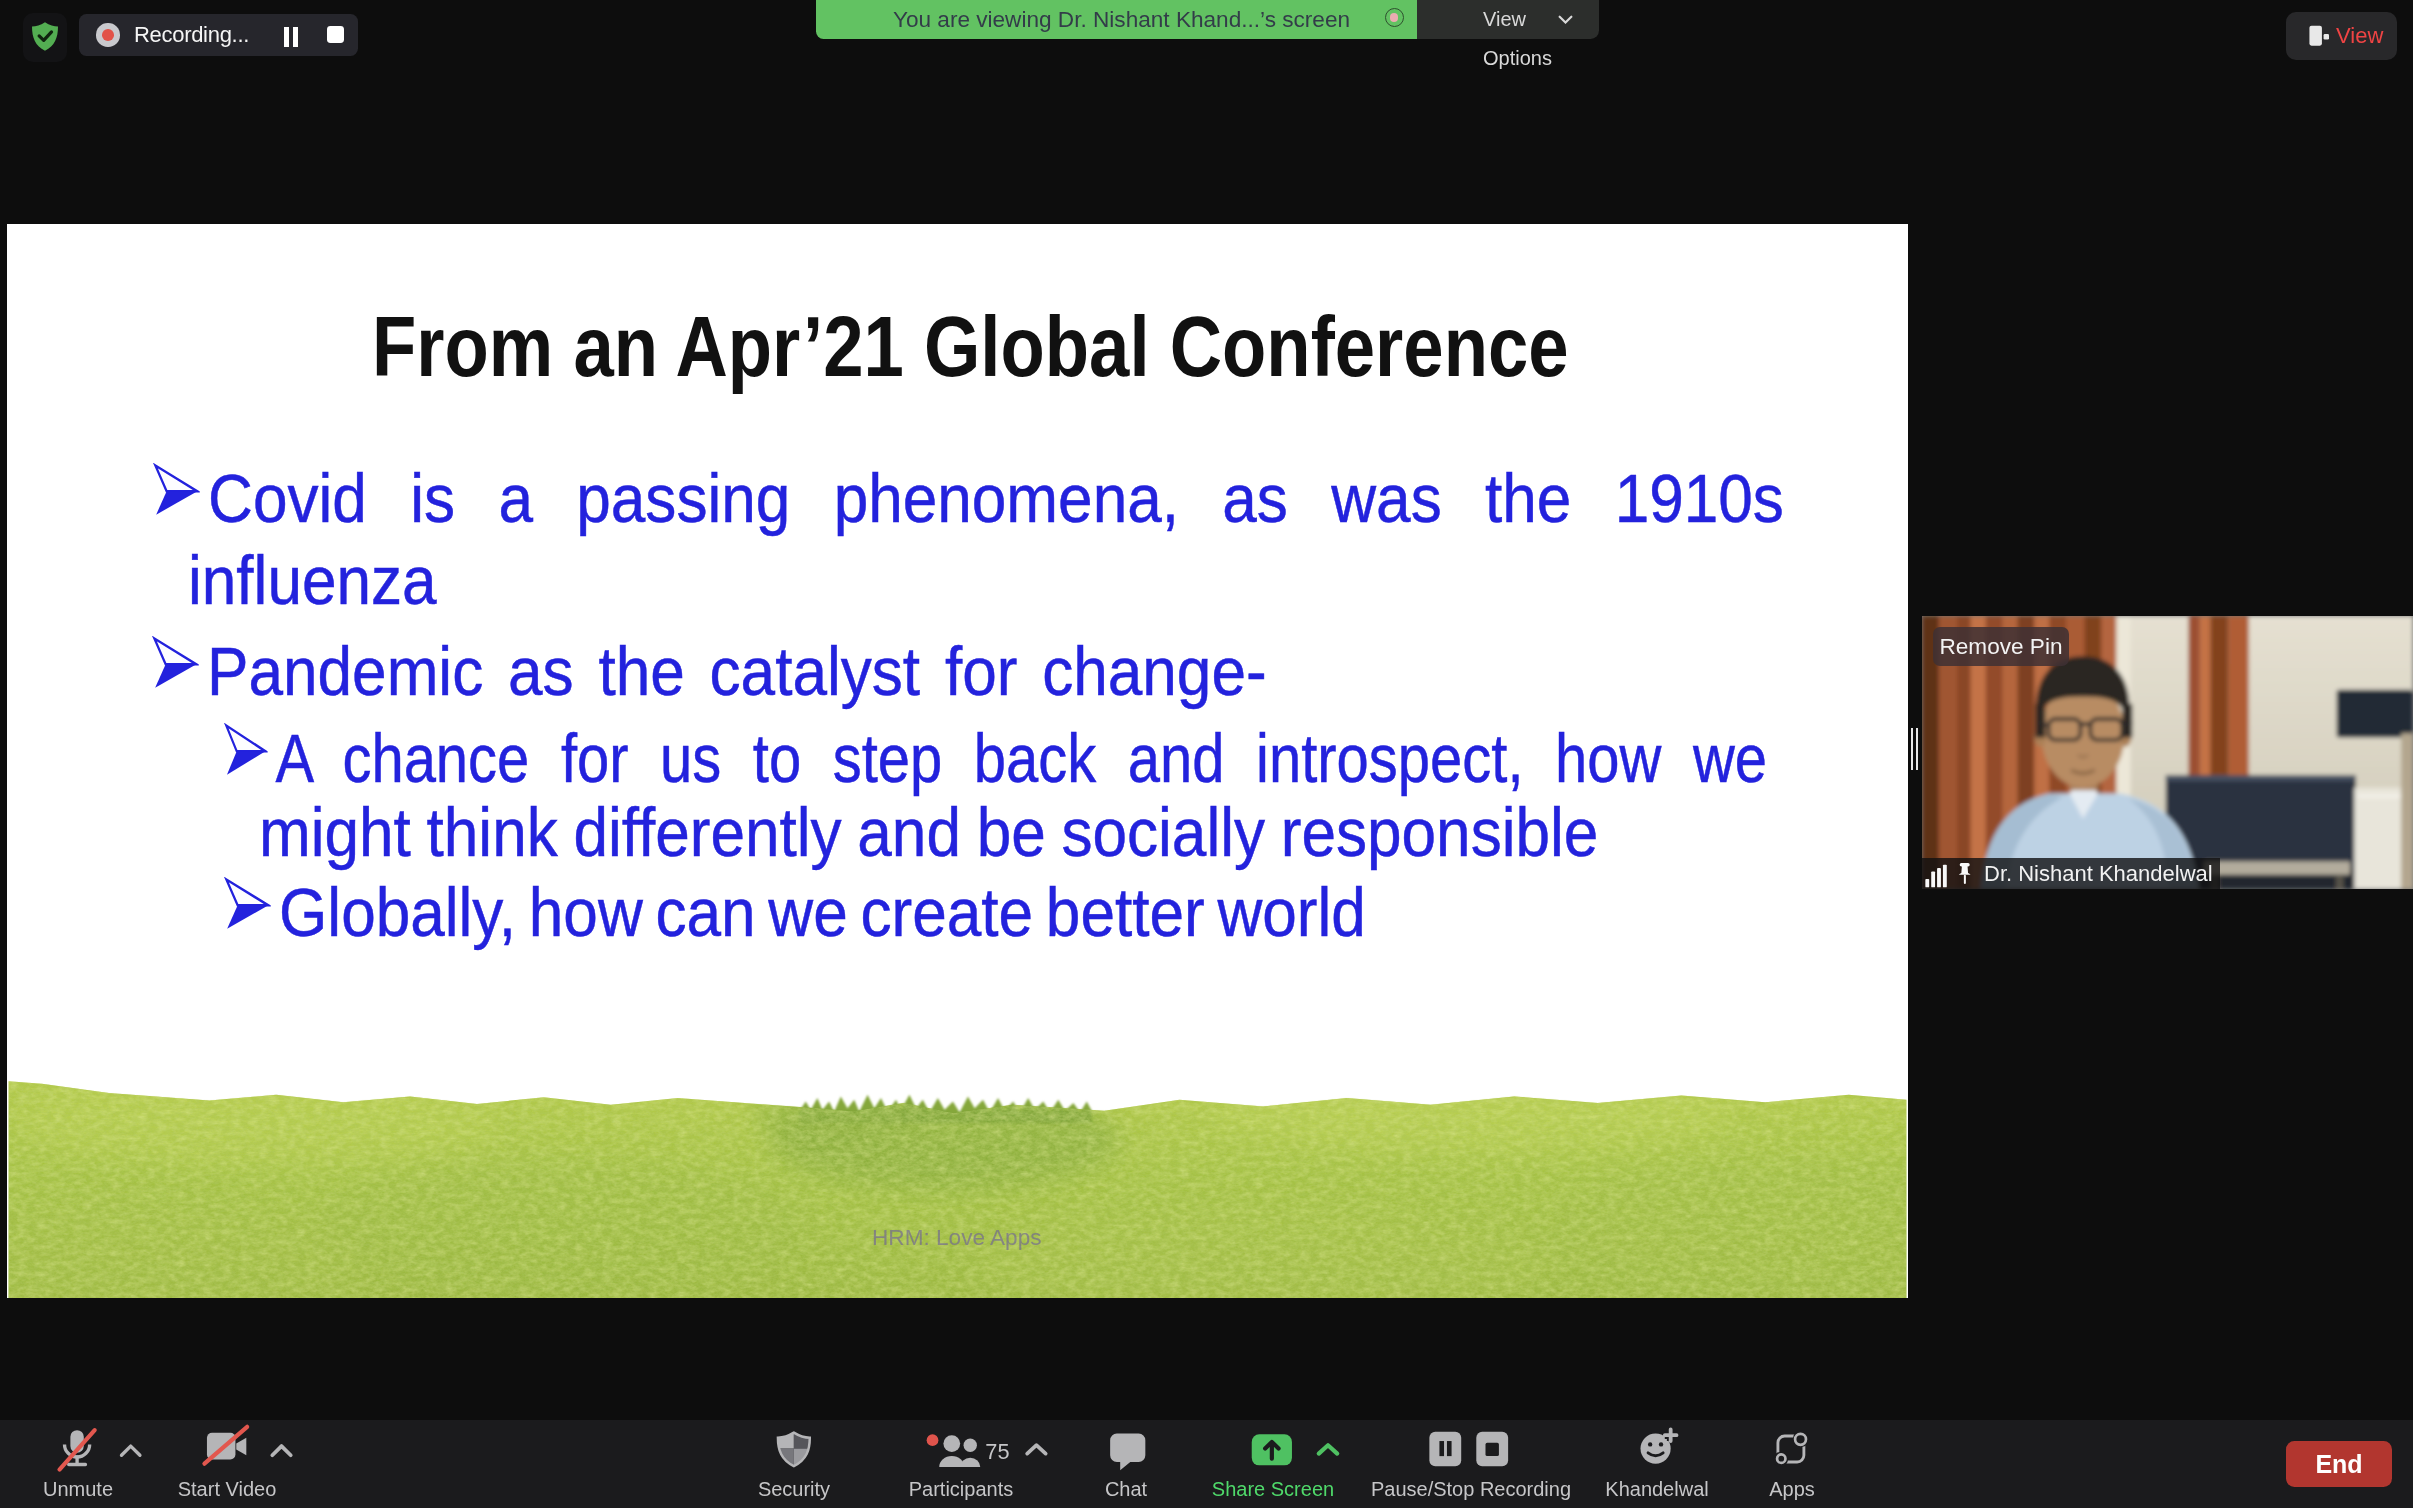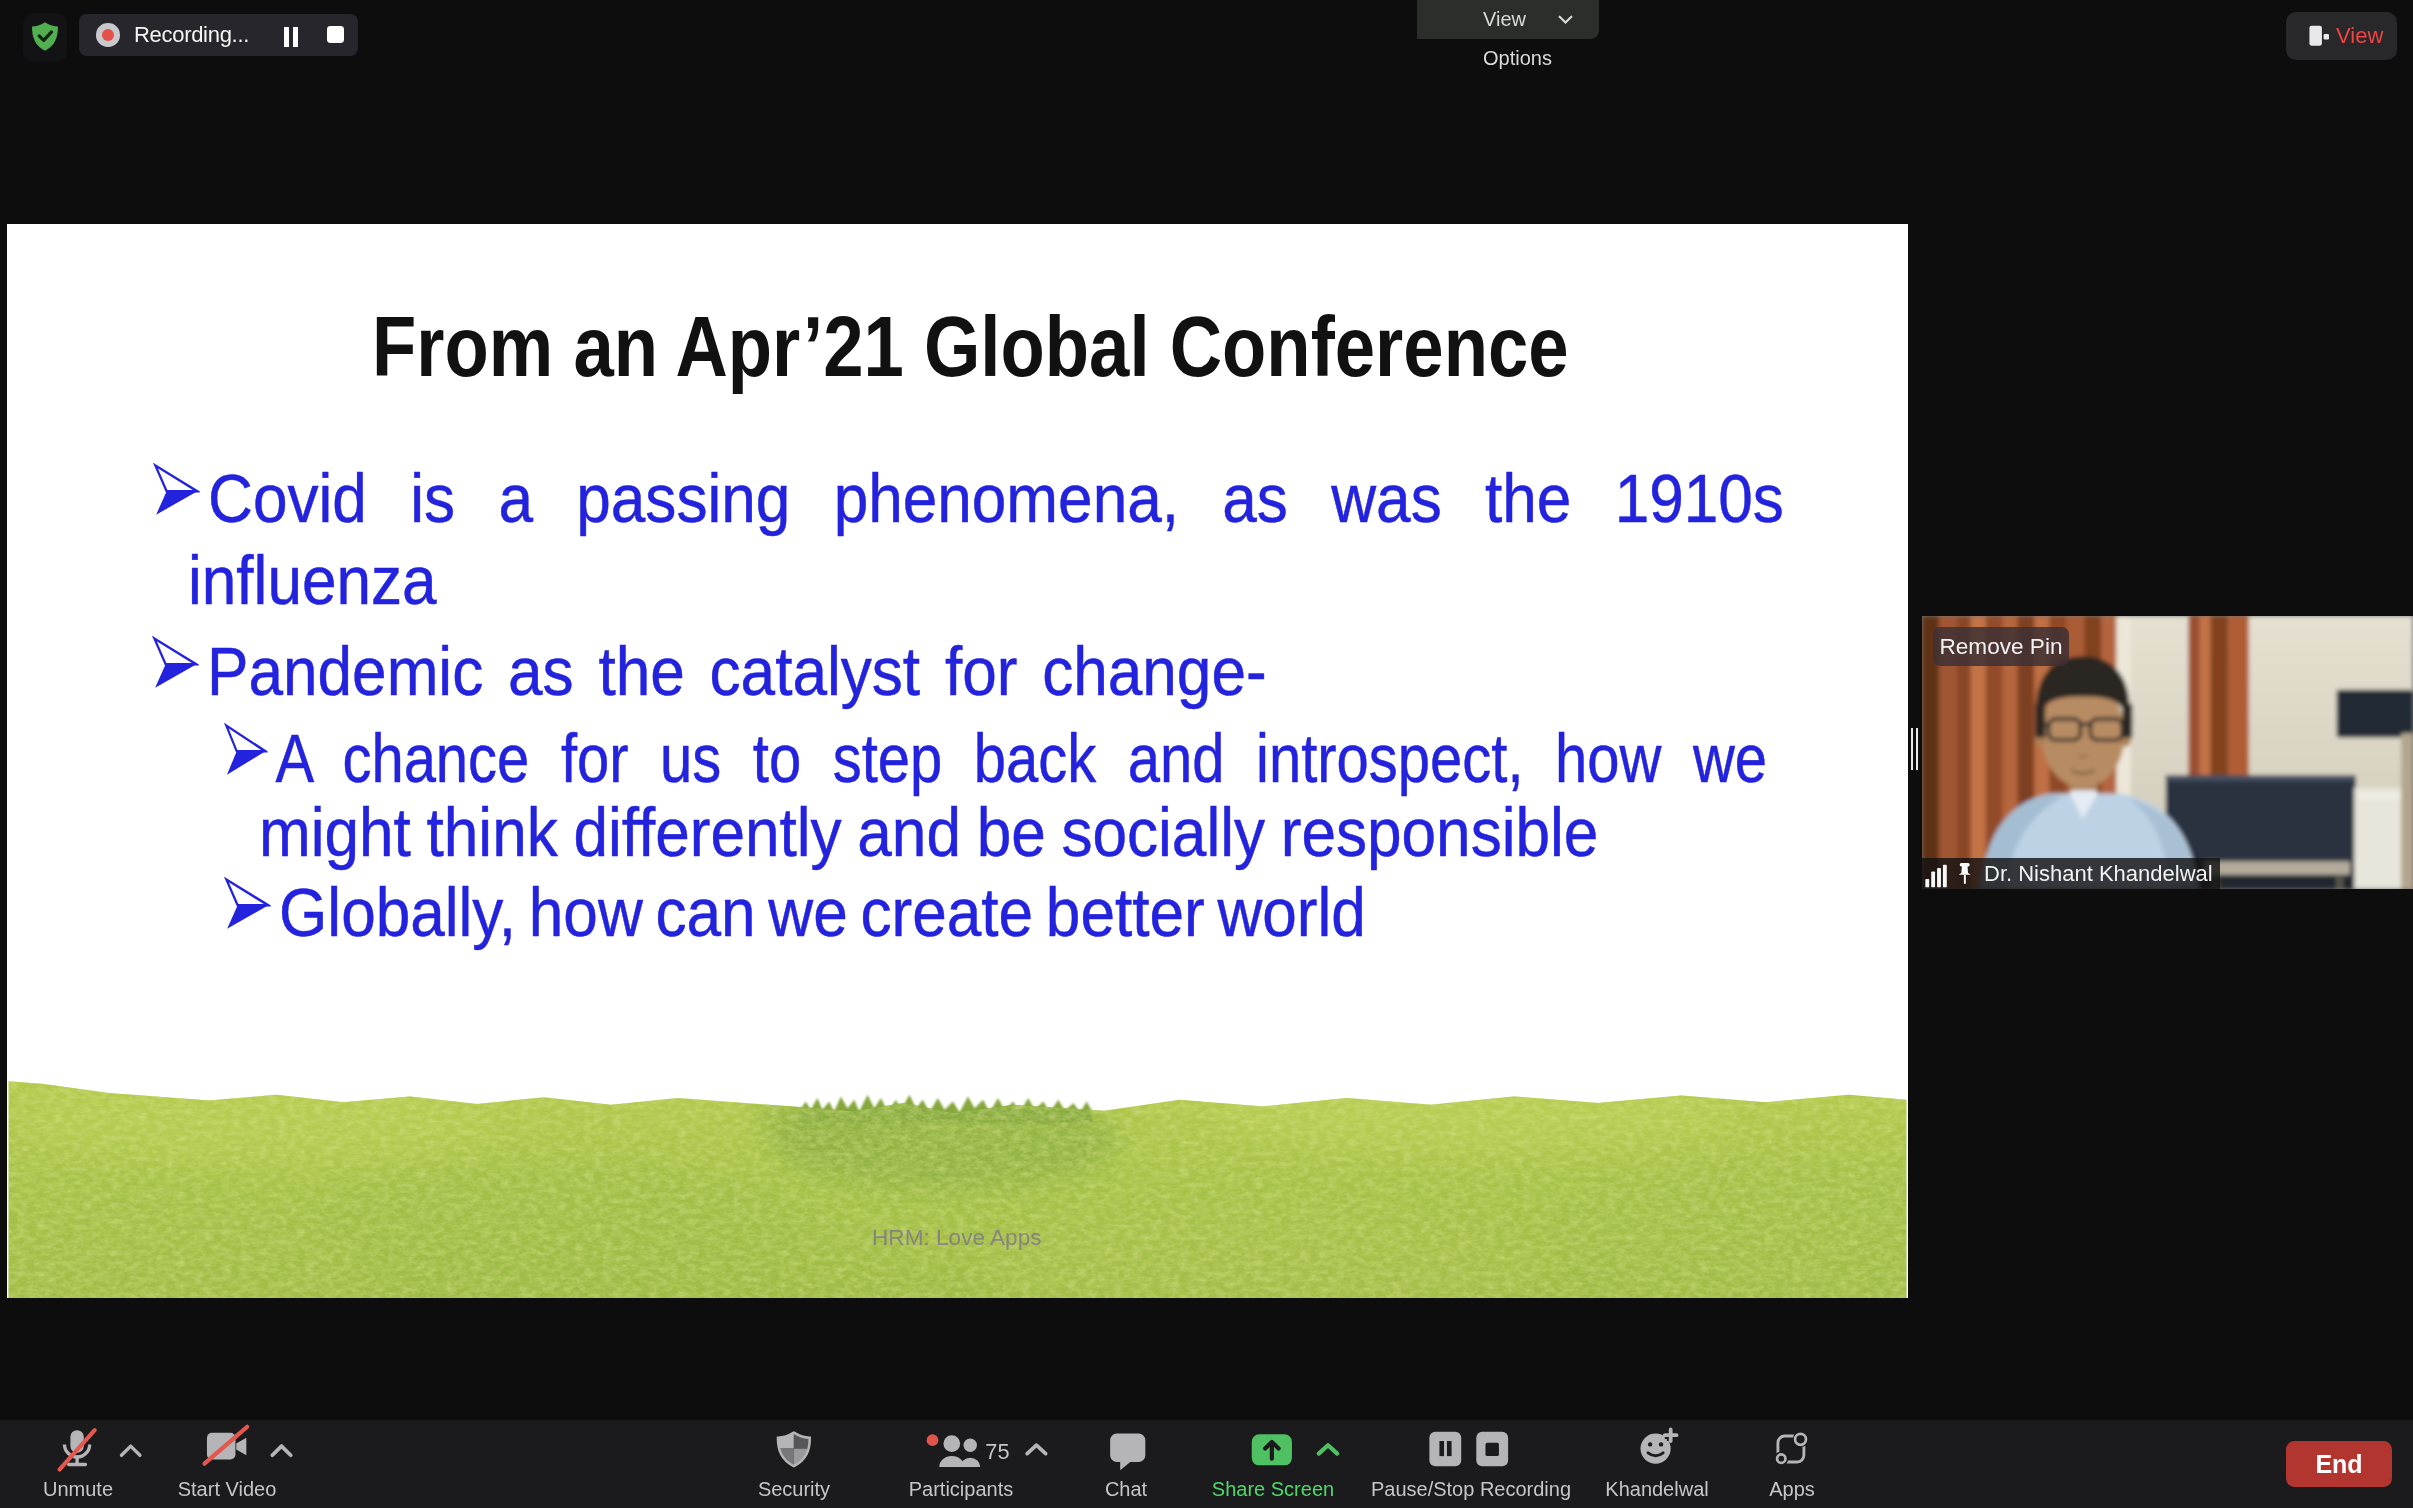--- a/index.html
+++ b/index.html
@@ -135,20 +135,26 @@
   <div class="abs" id="recPill">
     <div class="abs" id="recCircle">
         <div class="abs" id="recDot"></div>
       </div>
     <div class="abs" id="recText">Recording...</div>
     <div class="abs pbar" style="left:205px;"></div>
     <div class="abs pbar" style="left:214px;"></div>
     <div class="abs" id="stopSq"></div>
   </div>
 
+  <div class="abs" id="banner">
+    <div id="bannerText">You are viewing Dr. Nishant Khand...’s screen</div>
+    <div class="abs" id="bannerCirc">
+        <i></i>
+      </div>
+  </div>
   <div class="abs" id="viewOpts">
       <div class="abs" id="viewOptsText">View Options</div>
       <svg class="abs" style="left:141px;top:15px;" width="15" height="9.2" viewBox="0 0 18 11">
         <path d="M2 2 L9 9 L16 2" fill="none" stroke="#d9d9d9" stroke-width="2.6" stroke-linecap="round"></path>
       </svg>
     </div>
   <div class="abs" id="viewBtn">
       <div class="abs" id="viewBtnText">View</div>
     </div>
 

